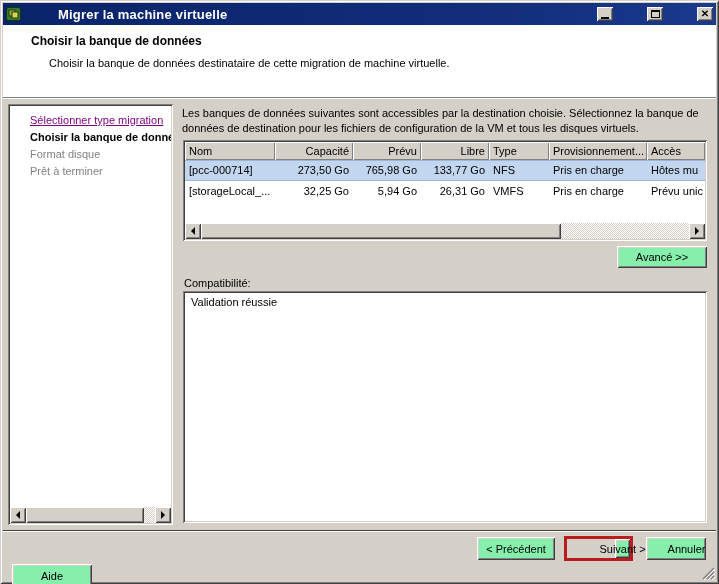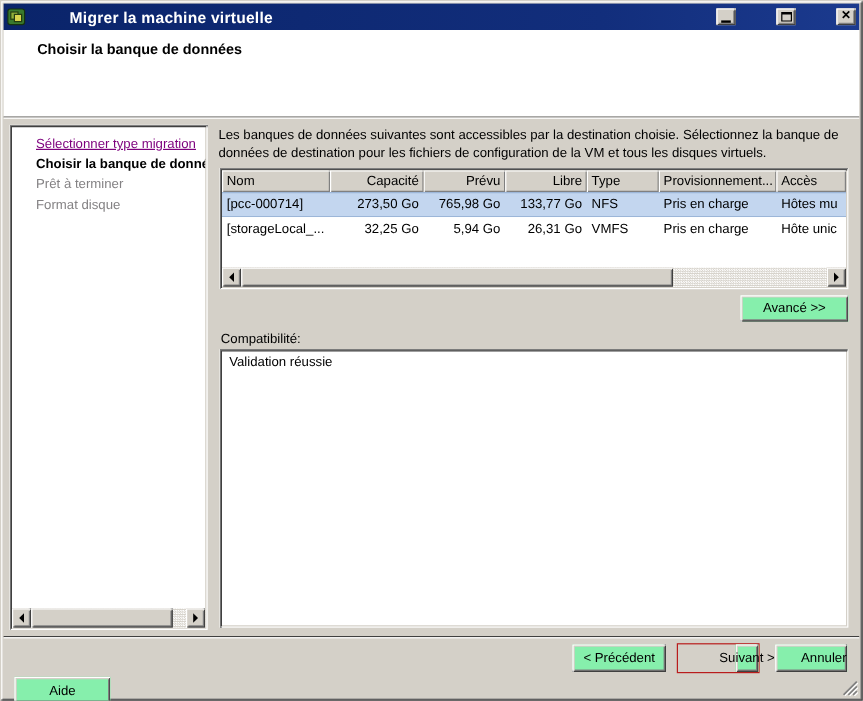--- a/index.html
+++ b/index.html
@@ -109,21 +109,21 @@
   .compat-box { position:absolute; left:183px; top:291px; width:524px; height:232px;
     font-size:11px; }
   .compat-text { padding:3px 6px; font-size:11px; color:#000; }
 
   .footer-sep { position:absolute; left:3px; top:530px; right:3px; height:2px;
     border-top:1px solid #404040; border-bottom:1px solid #ffffff; }
 
   .help-btn { position:absolute; left:12px; top:564px; width:80px; height:24px; }
   .back-btn { position:absolute; left:477px; top:537px; width:78px; height:23px; }
   .next-btn-wrap { position:absolute; left:564px; top:536px; width:69px; height:25px;
-    border:1px solid #b91c1c;padding-left:48px; }
+    border:3px solid #b91c1c;padding-left:48px; }
   .next-btn { width:100%; height:100%; }
   .cancel-btn { position:absolute; left:646px; top:537px; width:60px; height:23px;padding-left:27px; }
 
   .resize-grip { position:absolute; right:4px; bottom:4px; width:13px; height:13px; }
 </style>
 </head>
 <body>
 
 <div class="window">
 
@@ -140,29 +140,30 @@
     <div class="tb-btn">
         <div class="glyph-max"></div>
       </div>
     <div class="tb-btn">
         <span class="glyph-close">✕</span>
       </div>
   </div>
 
   <div class="header">
     <div class="header-title">Choisir la banque de données</div>
+    <div class="header-sub">Choisir la banque de données destinataire de cette migration de machine virtuelle.</div>
   </div>
   <div class="header-sep"></div>
 
   <div class="sidebar sunken">
     <div class="sidebar-items">
       <div class="side-item link">Sélectionner type migration</div>
       <div class="side-item current">Choisir la banque de données</div>
+      <div class="side-item disabled">Format disque</div>
       <div class="side-item disabled">Prêt à terminer</div>
-      <div class="side-item disabled">Format disque</div>
     </div>
     <div class="hscroll sidebar-hscroll">
       <div class="sb-btn">
           <div class="tri-left"></div>
         </div>
       <div class="sb-thumb" style="width:118px"></div>
       <div class="sb-track"></div>
       <div class="sb-btn">
           <div class="tri-right"></div>
         </div>
@@ -191,21 +192,21 @@
         <div class="td c5">Pris en charge</div>
         <div class="td c6">Hôtes mu</div>
       </div>
       <div class="trow">
         <div class="td c0">[storageLocal_...</div>
         <div class="td c1">32,25 Go</div>
         <div class="td c2">5,94 Go</div>
         <div class="td c3">26,31 Go</div>
         <div class="td c4">VMFS</div>
         <div class="td c5">Pris en charge</div>
-        <div class="td c6">Hôte unic</div>
+        <div class="td c6">Prévu unic</div>
       </div>
       <div class="hscroll table-hscroll">
         <div class="sb-btn">
             <div class="tri-left"></div>
           </div>
         <div class="sb-thumb" style="width:360px"></div>
         <div class="sb-track"></div>
         <div class="sb-btn">
             <div class="tri-right"></div>
           </div>

